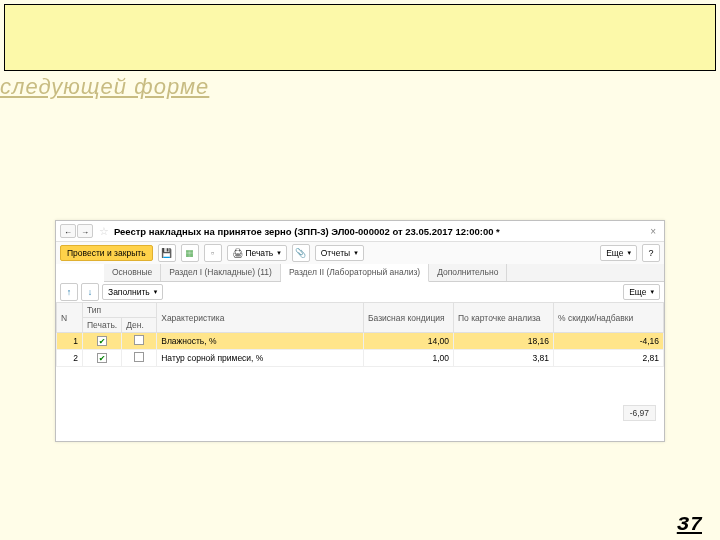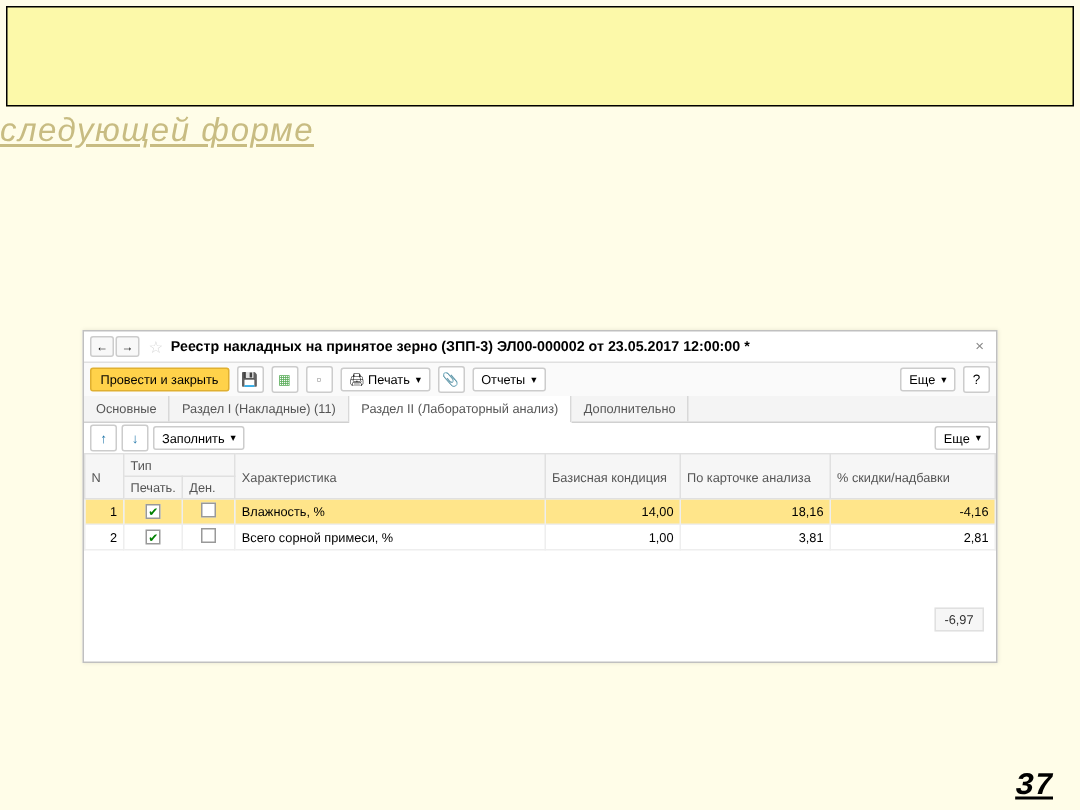--- a/index.html
+++ b/index.html
@@ -14,21 +14,21 @@
   .titlebar { display: flex; align-items: center; height: 21px; padding: 0 4px; border-bottom: 1px solid #e0e0e0; }
   .nav-btn { width: 16px; height: 14px; border: 1px solid #ccc; background: #f8f8f8; display: inline-flex; align-items: center; justify-content: center; font-size: 8px; cursor: pointer; margin-right: 1px; border-radius: 2px; }
   .star { color: #d6d6d6; font-size: 11px; margin: 0 5px; }
   .title-text { font-weight: bold; font-size: 9.5px; flex: 1; white-space: nowrap; overflow: hidden; }
   .close-x { font-size: 10px; color: #888; cursor: pointer; padding: 0 4px; }
   .toolbar { display: flex; align-items: center; height: 22px; padding: 2px 4px; gap: 5px; background: #fafafa; }
   .btn-yellow { background: #ffd24a; border: 1px solid #e0b030; padding: 2px 6px; font-size: 8.5px; border-radius: 2px; cursor: pointer; }
   .btn-small { width: 18px; height: 18px; border: 1px solid #ccc; background: #fff; border-radius: 2px; display: inline-flex; align-items: center; justify-content: center; cursor: pointer; font-size: 9px; }
   .btn-text { border: 1px solid #ccc; background: #fff; padding: 2px 5px; font-size: 8.5px; border-radius: 2px; cursor: pointer; display: inline-flex; align-items: center; gap: 2px; }
   .spacer { flex: 1; }
-  .tabs { display: flex; border-bottom: 1px solid #d0d0d0; height: 18px; background: #f4f4f4; font-size: 8.5px; }
+  .tabs { display: flex; border-bottom: 1px solid #d0d0d0; height: 18px; background: #f4f4f4; font-size: 8.5px; margin-left: 48px; }
   .tab { padding: 3px 8px; border-right: 1px solid #d8d8d8; cursor: pointer; color: #555; }
   .tab.active { background: #fff; border-bottom: 1px solid #fff; margin-bottom: -1px; }
   .subtoolbar { display: flex; align-items: center; height: 20px; padding: 2px 4px; gap: 3px; }
   .grid { width: 100%; border-collapse: collapse; font-size: 8.5px; }
   .grid th { background: #f6f6f6; border: 1px solid #e0e0e0; padding: 2px 4px; font-weight: normal; color: #555; text-align: left; height: 14px; }
   .grid td { border: 1px solid #eee; padding: 2px 4px; height: 14px; }
   .grid .sel td { background: #ffe58a; }
   .num-cell { text-align: right; }
   .checkbox { width: 10px; height: 10px; display: inline-flex; align-items: center; justify-content: center; border: 1px solid #999; background: #fff; font-size: 8px; color: green; }
   .grid-footer { position: absolute; bottom: 20px; right: 8px; font-size: 8.5px; color: #333; background: #f6f6f6; padding: 2px 6px; border: 1px solid #e0e0e0; }
@@ -108,21 +108,21 @@
         <td style="text-align:center"><span class="checkbox"></span></td>
         <td>Влажность, %</td>
         <td class="num-cell">14,00</td>
         <td class="num-cell">18,16</td>
         <td class="num-cell">-4,16</td>
       </tr>
       <tr>
         <td class="num-cell">2</td>
         <td style="text-align:center"><span class="checkbox">✔</span></td>
         <td style="text-align:center"><span class="checkbox"></span></td>
-        <td>Всего сорной примеси, %</td>
+        <td>Натур сорной примеси, %</td>
         <td class="num-cell">1,00</td>
         <td class="num-cell">3,81</td>
         <td class="num-cell">2,81</td>
       </tr>
     </tbody>
   </table>
 
   <div class="grid-footer">-6,97</div>
 </div>
 

